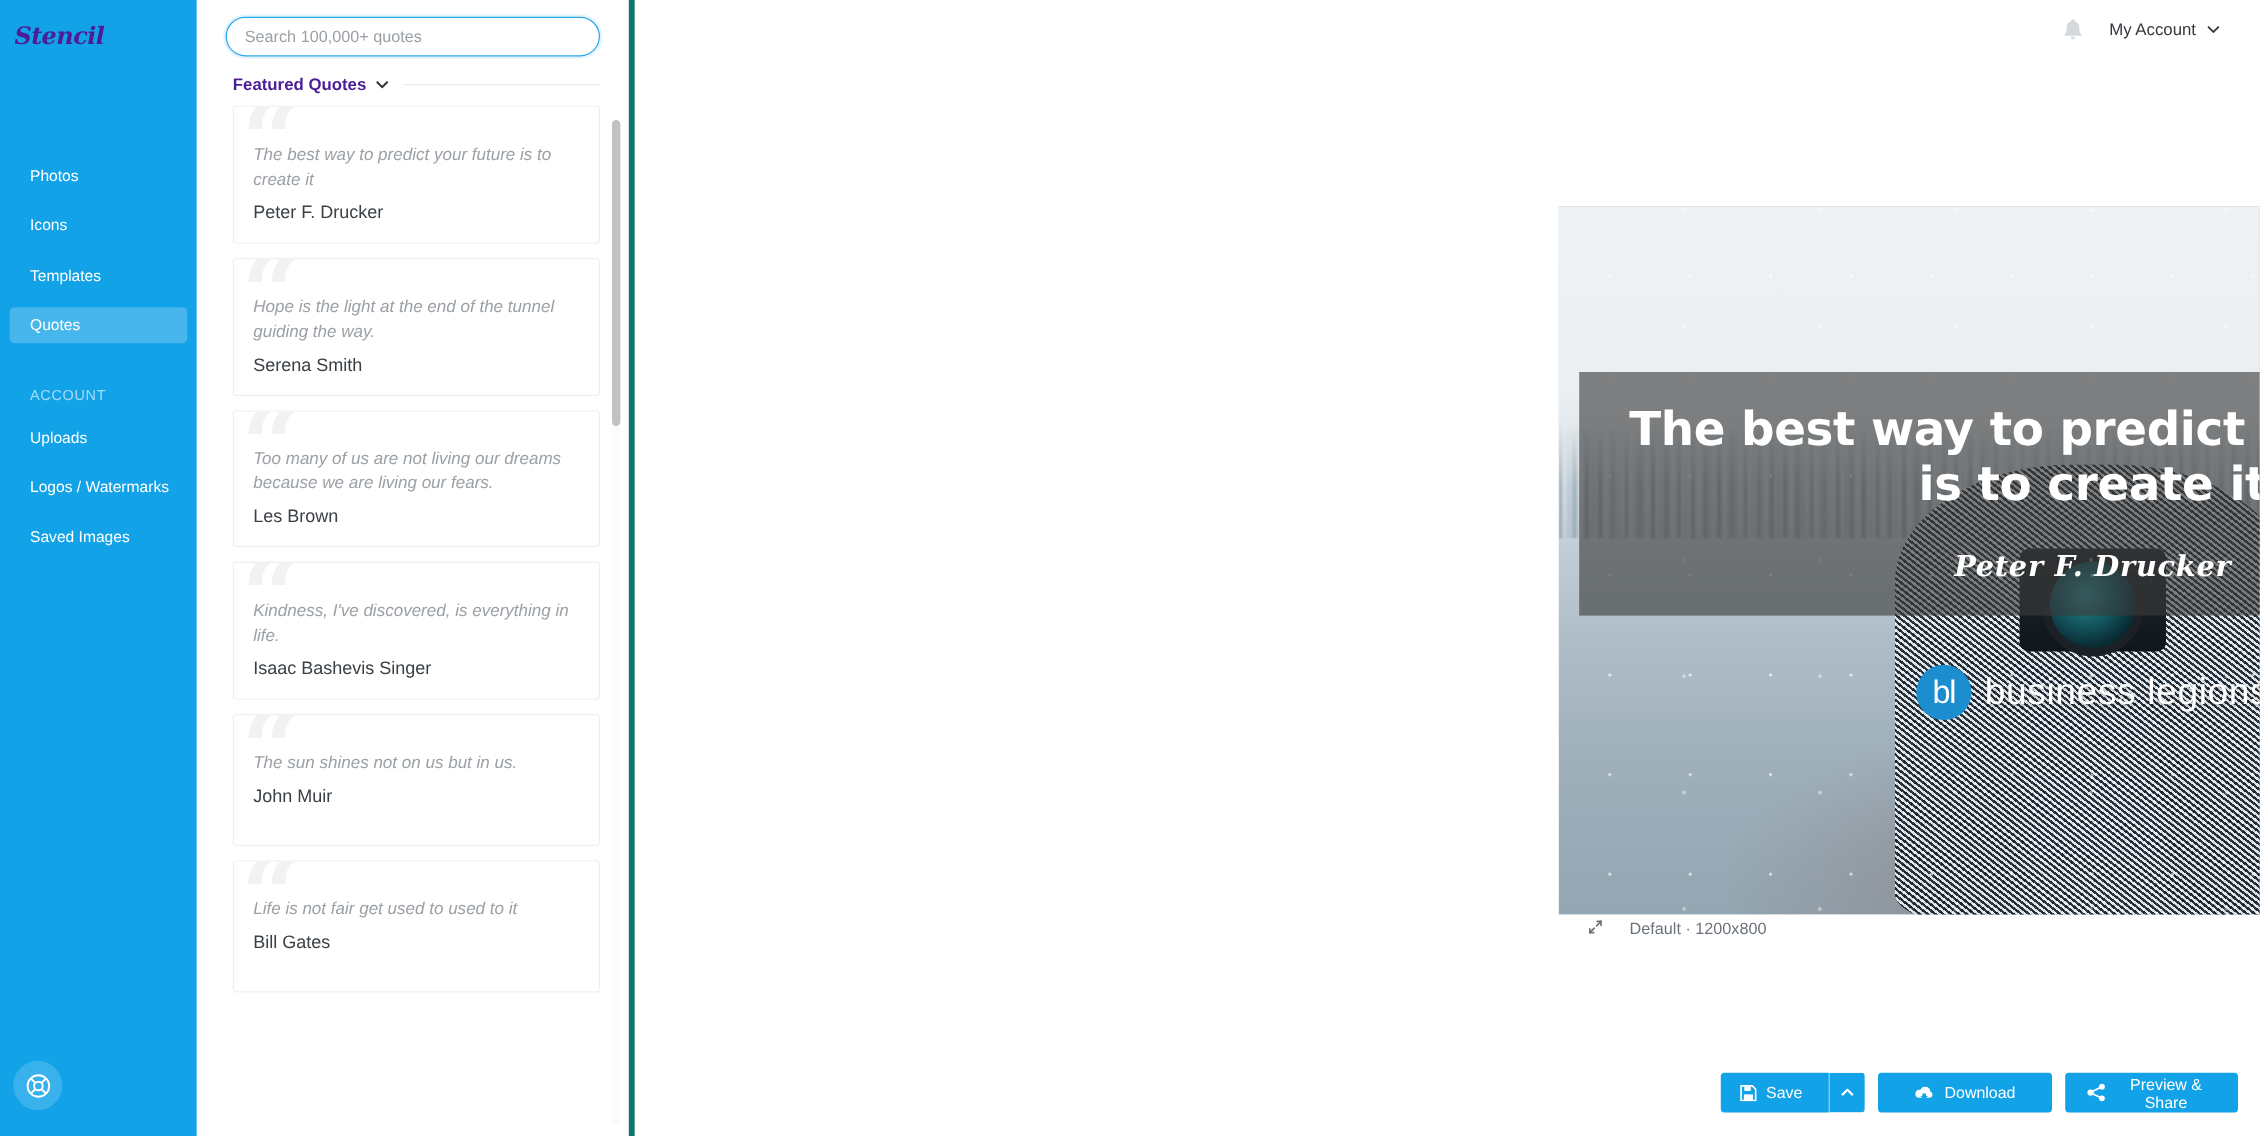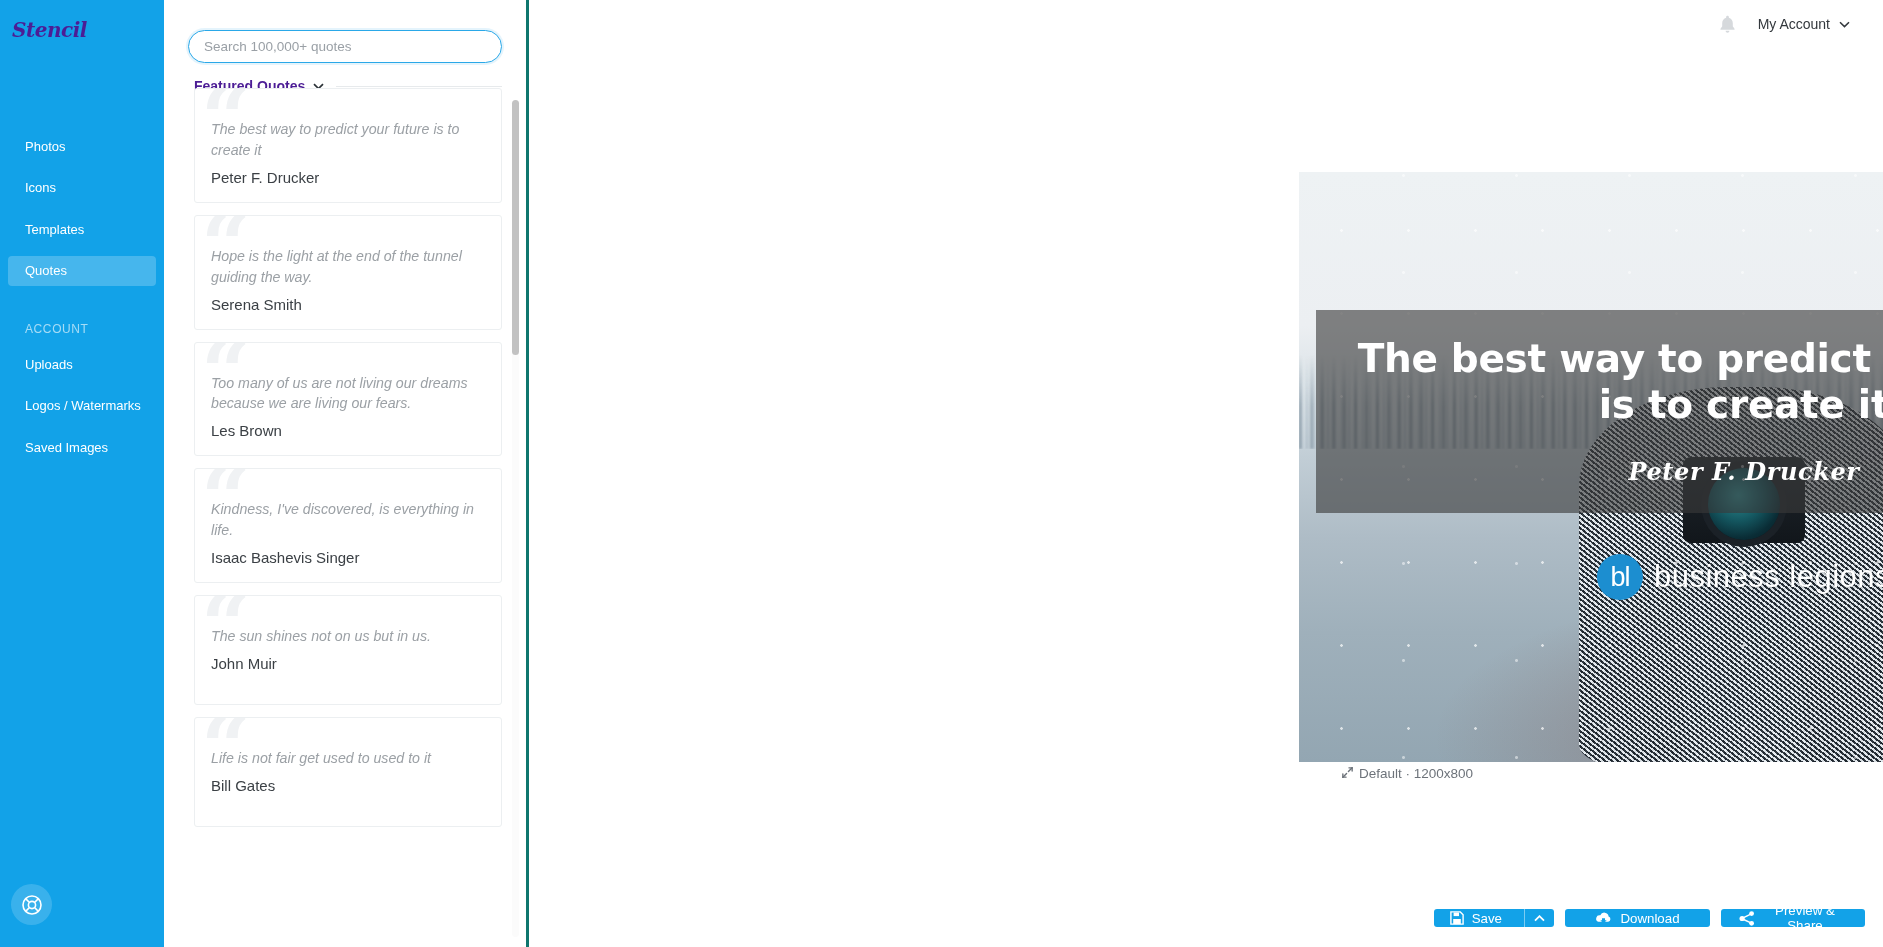--- a/index.html
+++ b/index.html
@@ -54,23 +54,23 @@
     background: rgba(255,255,255,0.17);
     display: flex; align-items: center; justify-content: center;
     cursor: pointer;
   }
 
   
   .panel {
     width: 365px; flex: 0 0 365px;
     height: 947px;
     background: #fff;
-    border-right: 3px solid #0f766e;
+    border-right: 5px solid #0f766e;
     position: relative;
-    padding: 16px 0 0 0;
+    padding: 0 0 0 0;
   }
   .search-wrap { padding: 14px 24px 0 24px; }
   .search-input {
     width: 100%; height: 33px;
     border: 1px solid #2aa8e8;
     border-radius: 17px;
     padding: 0 15px;
     font-size: 13.5px;
     font-family: "Liberation Sans", sans-serif;
     color: #333;
@@ -295,37 +295,37 @@
   .wm-text {
     color: #fff;
     font-size: 31px;
     letter-spacing: .5px;
     font-family: "Liberation Sans", sans-serif;
     text-shadow: 0 1px 3px rgba(0,0,0,.25);
   }
 
   .size-label {
     position: absolute;
-    left: 812px; top: 766px;
-    display: flex; align-items: flex-start; gap: 5px;
+    left: 794px; top: 766px;
+    display: flex; align-items: flex-start; gap: 22px;
     color: #6d737a;
     font-size: 13.5px;
     cursor: pointer;
   }
 
   .bottom-actions {
     position: absolute;
     right: 18px; bottom: 20px;
     display: flex; align-items: center; gap: 11px;
   }
   .btn {
     background: #12a2e8;
     color: #fff;
     border: none;
-    height: 18px;
+    height: 33px;
     border-radius: 3px;
     font-size: 13.3px;
     font-family: "Liberation Sans", sans-serif;
     display: inline-flex; align-items: center; justify-content: center;
     gap: 8px;
     padding: 0 18px;
     cursor: pointer;
   }
   .btn-save { border-radius: 3px 0 0 3px; padding: 0 22px 0 16px; }
   .btn-caret {

